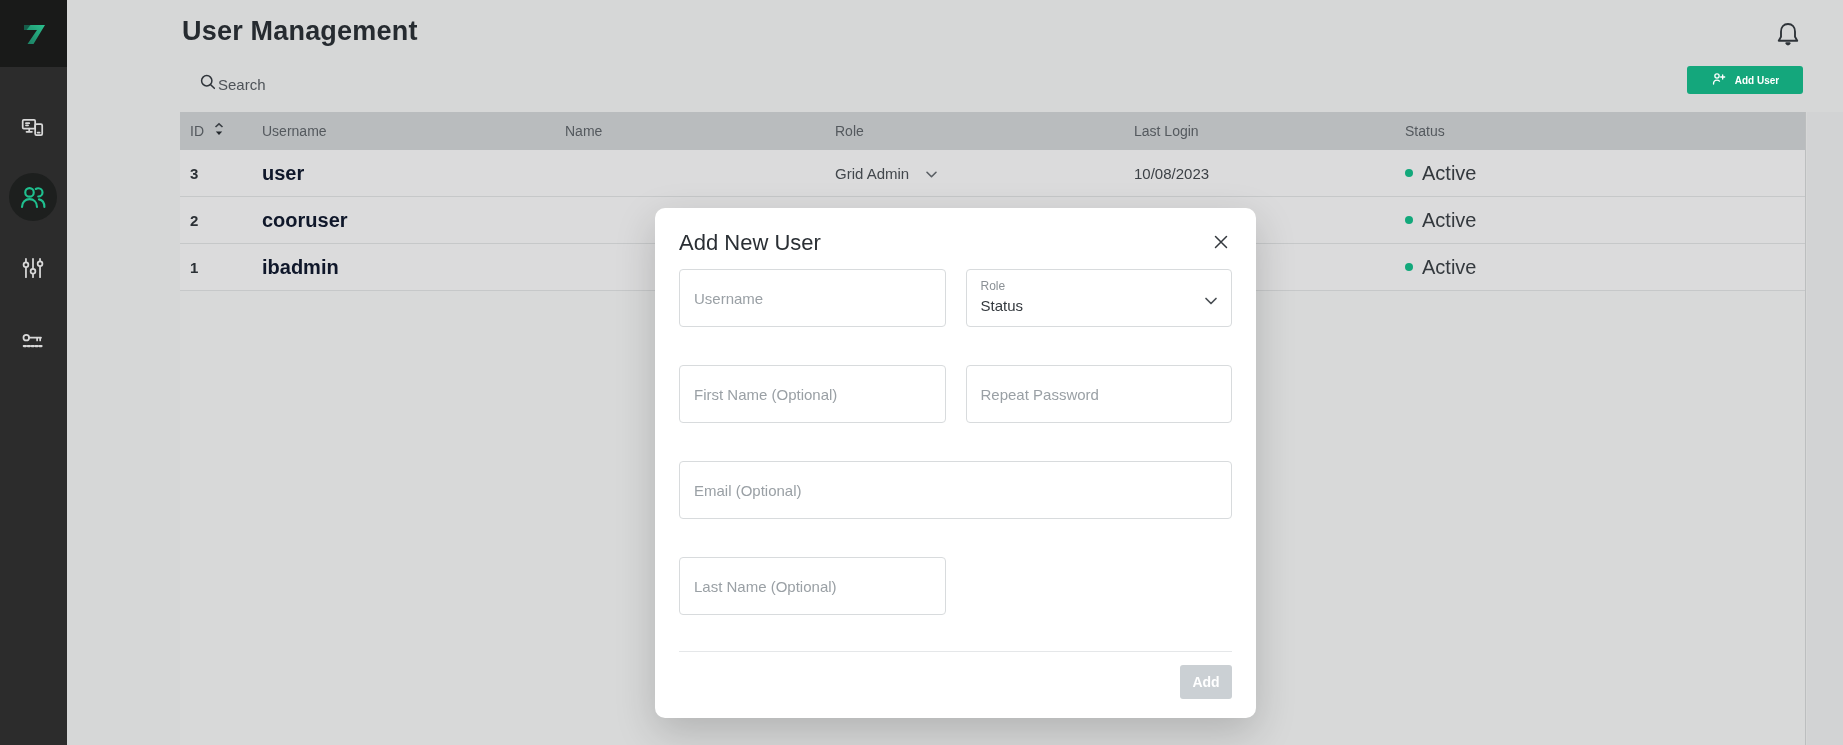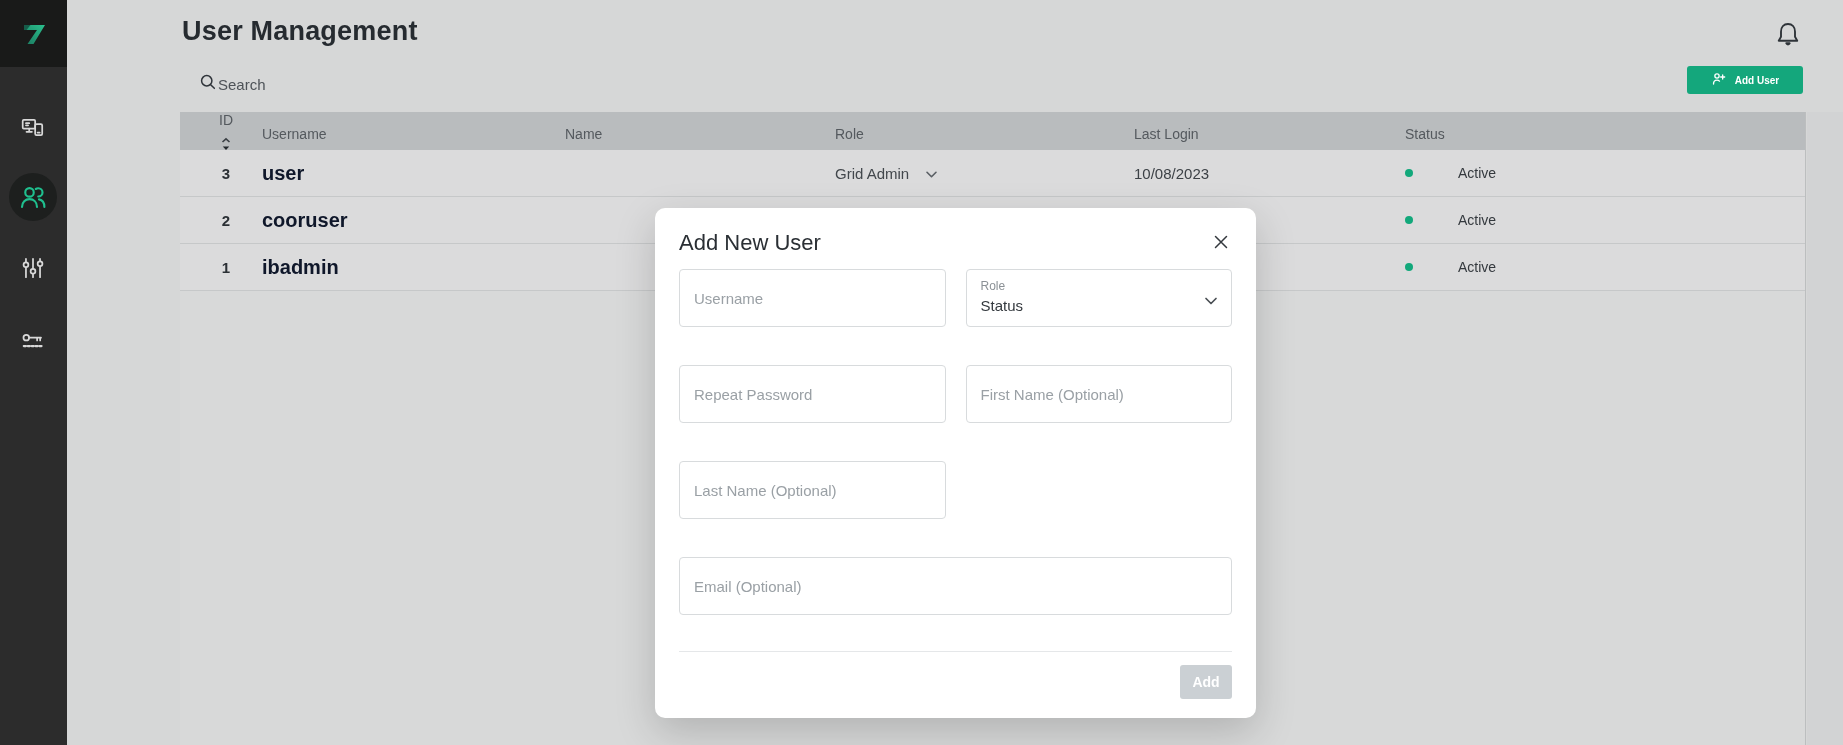--- a/index.html
+++ b/index.html
@@ -34,28 +34,28 @@
     display:flex; align-items:center; justify-content:center; gap:8px; color:#fff; font-family:"Liberation Sans",sans-serif;
     font-size:10px; font-weight:700; cursor:pointer; }
 
   
   .gutter { position:absolute; left:1807px; top:112px; right:0; bottom:0; background:#d2d3d4; }
   .table { position:absolute; left:180px; top:112px; width:1626px; bottom:0; background:#d8d9d9; border-right:1px solid #bcbebf; }
   .thead, .trow { display:grid; grid-template-columns:82px 303px 270px 299px 271px 1fr; align-items:center; }
   .thead { height:38px; background:#b9bcbe; color:#54595e; font-size:14px; font-weight:500; }
   .trow { height:47px; background:#dbdbdc; border-bottom:1px solid #c6c8c9; }
   .cell { display:flex; align-items:center; }
-  .cell-id { padding-left:10px; gap:9px;flex-direction:column; }
+  .cell-id { padding-left:10px; gap:9px; }
   .trow .cell-id { font-size:15px; font-weight:600; color:#2b3035; }
   .cell-username { font-size:20px; font-weight:700; color:#0f172a; }
   .cell-name, .cell-lastlogin { font-size:15px; color:#3c4146; }
   .role-select { display:flex; align-items:center; gap:16px; cursor:pointer; font-size:15px; color:#42474c; background:none; border:none; font-family:"Liberation Sans",sans-serif; }
   .status-cell { gap:9px; }
   .status-dot { width:8px; height:8px; border-radius:50%; background:#12a87b; }
-  .status-text { font-size:14px; color:#34393e;margin-left:36px; }
+  .status-text { font-size:20px; color:#34393e; }
 
   
   .modal { position:absolute; left:655px; top:208px; width:601px; height:510px; background:#fff; border-radius:10px;
     box-shadow:0 14px 40px rgba(0,0,0,.18); z-index:20; padding:0 24px; }
   .modal-header { padding-top:21px; display:flex; justify-content:space-between; align-items:center; }
   .modal-title { font-size:22px; font-weight:500; color:#2a2f34; }
   .close-btn { background:none; border:none; cursor:pointer; padding:2px; margin-top:2px; }
   .form-grid { margin-top:13px; display:grid; grid-template-columns:1fr 1fr; column-gap:20px; row-gap:38px; }
   .field { height:58px; border:1px solid #d8dbdd; border-radius:4px; background:#fff; width:100%; }
   input.field { padding:0 14px; font-family:"Liberation Sans",sans-serif; font-size:15px; color:#34393e; outline:none; }
@@ -249,24 +249,24 @@
     <div class="field select-field">
       <div class="select-label">Role</div>
       <div class="select-value">Status</div>
       <span class="select-chevron">
         <svg width="14" height="10" viewBox="0 0 14 10" fill="none" stroke="#4a4f54" stroke-width="1.7" stroke-linecap="round" stroke-linejoin="round">
           <polyline points="2,2.5 7,7.5 12,2.5"></polyline>
         </svg>
       </span>
     </div>
 
+    <input class="field" type="text" placeholder="First Name (Optional)" style="">
+
     <input class="field" type="password" placeholder="Repeat Password" style="">
-
-    <input class="field" type="text" placeholder="First Name (Optional)" style="">
+    <input class="field span2" type="text" placeholder="Email (Optional)" style="">
+
     <input class="field" type="text" placeholder="Last Name (Optional)" style="">
-
-    <input class="field span2" type="text" placeholder="Email (Optional)" style="">
   </div>
 
   <div class="modal-footer">
     <button class="add-btn" disabled="">Add</button>
   </div>
 </div>
 
 </body></html>

